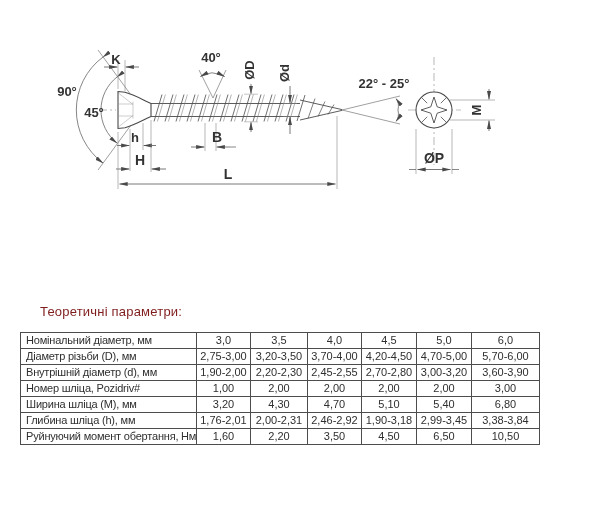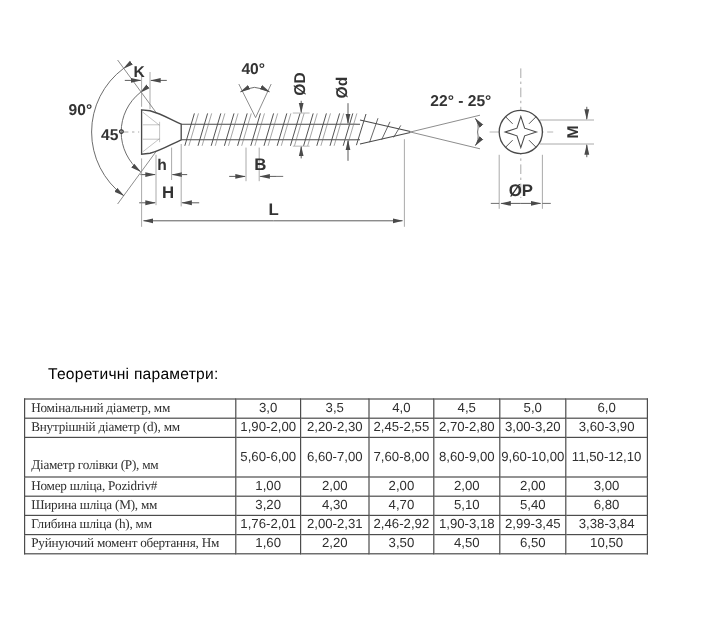--- a/index.html
+++ b/index.html
@@ -3,34 +3,34 @@
 <meta charset="utf-8">
 <style>
   html,body{margin:0;padding:0;}
   body{
     width:600px;height:521px;position:relative;background:#ffffff;
     font-family:"Liberation Sans", sans-serif;color:#333;overflow:hidden;
   }
   #drawing{position:absolute;top:0;left:0;}
   #section-title{
     position:absolute;top:304px;left:40px;
-    font-size:13px;color:#000000;letter-spacing:0.2px;
+    font-size:13px;color:#7f1d1d;letter-spacing:0.2px;
   }
   #params-table{
     position:absolute;top:332px;left:20px;
     border-collapse:collapse;table-layout:fixed;width:519px;
     font-size:11px;color:#2f2f2f;
   }
   #params-table td{
     border:1px solid #4d4d4d;height:15px;padding:0;
     vertical-align:middle;line-height:1.15;
   }
   #params-table td.lbl{
     text-align:left;padding-left:5px;letter-spacing:-0.2px;
-    white-space:nowrap;overflow:hidden;font-family:Liberation Serif, serif;
+    white-space:nowrap;overflow:hidden;
   }
   #params-table td.val{text-align:center;white-space:nowrap;}
   #params-table tr.tall td{height:30px;}
   #params-table tr.tall td.lbl{vertical-align:bottom;padding-bottom:2px;}
   #params-table tr.tall td.val{white-space:normal;line-height:1.1;}
   svg text{fill:#333;font-family:"Liberation Sans",sans-serif;font-weight:600;}
   .dimtxt{font-size:13px;}
   .dimtxt-lg{font-size:14px;}
 </style>
 </head>
@@ -153,37 +153,37 @@
       <tr>
         <td class="lbl">Номінальний діаметр, мм</td>
         <td class="val">3,0</td>
         <td class="val">3,5</td>
         <td class="val">4,0</td>
         <td class="val">4,5</td>
         <td class="val">5,0</td>
         <td class="val">6,0</td>
       </tr>
       <tr>
+        <td class="lbl">Діаметр різьби (D), мм</td>
+        <td class="val">2,75-3,00</td>
+        <td class="val">3,20-3,50</td>
+        <td class="val">3,70-4,00</td>
+        <td class="val">4,20-4,50</td>
+        <td class="val">4,70-5,00</td>
+        <td class="val">5,70-6,00</td>
+      </tr>
+      <tr>
         <td class="lbl">Внутрішній діаметр (d), мм</td>
         <td class="val">1,90-2,00</td>
         <td class="val">2,20-2,30</td>
         <td class="val">2,45-2,55</td>
         <td class="val">2,70-2,80</td>
         <td class="val">3,00-3,20</td>
         <td class="val">3,60-3,90</td>
       </tr>
-      <tr class="tall">
-        <td class="lbl">Діаметр голівки (P), мм</td>
-        <td class="val">5,60-6,00</td>
-        <td class="val">6,60-7,00</td>
-        <td class="val">7,60-8,00</td>
-        <td class="val">8,60-9,00</td>
-        <td class="val">9,60-10,00</td>
-        <td class="val">11,50-12,10</td>
-      </tr>
       <tr>
         <td class="lbl">Номер шліца, Pozidriv#</td>
         <td class="val">1,00</td>
         <td class="val">2,00</td>
         <td class="val">2,00</td>
         <td class="val">2,00</td>
         <td class="val">2,00</td>
         <td class="val">3,00</td>
       </tr>
       <tr>

